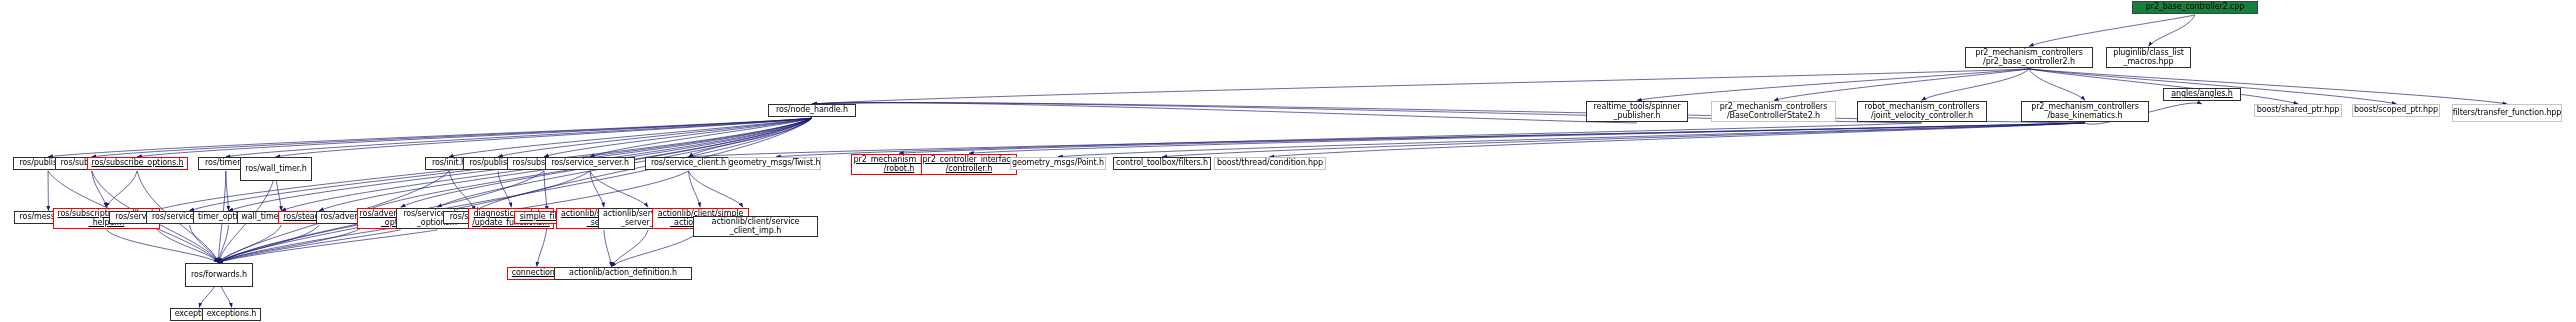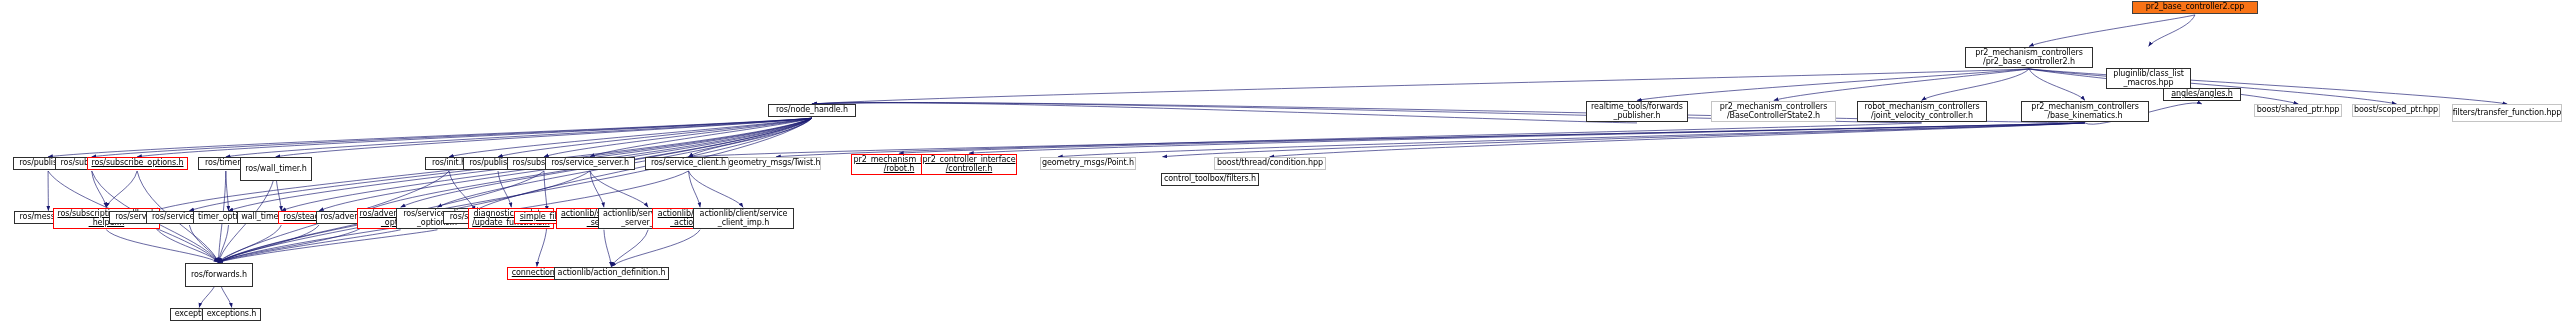--- a/index.html
+++ b/index.html
@@ -26,21 +26,21 @@
     font-size:8px;
     line-height:1.12;
     color:#000000;
     background:#ffffff;
     border:0.8px solid #404040;
     white-space:pre;
     letter-spacing:-0.1px;
     padding:0 2.4px;
   }
   .node.root{
-    background:#f97316;
+    background:#15803d;
     border:0.8px solid #404040;
   }
   .node.red{ border:0.8px solid #ff0000;text-decoration:underline; }
   .node.gray{ border:0.8px solid #c4c4c4; }
   .node.dark{ border:0.8px solid #2e2e2e; }
 </style>
 </head>
 <body>
 
 <div id="canvas">
@@ -127,24 +127,24 @@
         <path d="M1092,387 C1084.56,414.9 1038.68,430.4 1030,449" fill="none" stroke="#191970" stroke-width="1.1" marker-end="url(#arrow)"></path>
         <path d="M1179.5,387 C1161.56,414.9 1050.93,430.4 1030,449" fill="none" stroke="#191970" stroke-width="1.1" marker-end="url(#arrow)"></path>
         <path d="M368,466 C364.1,489.4 340.05,502.4 335.5,518" fill="none" stroke="#191970" stroke-width="1.1" marker-end="url(#arrow)"></path>
         <path d="M368,466 C370.7,489.4 387.35,502.4 390.5,518" fill="none" stroke="#191970" stroke-width="1.1" marker-end="url(#arrow)"></path>
       </g>
   </svg>
   <div id="node-layer">
       <div class="node root" style="left: 2132px; top: 1.2px; width: 126px; height: 13px;">pr2_base_controller2.cpp</div>
       <div class="node dark" style="left: 1965px; top: 47px; width: 128px; height: 21.4px;">pr2_mechanism_controllers
 /pr2_base_controller2.h</div>
-      <div class="node dark" style="left: 2106px; top: 47px; width: 85px; height: 21.4px; margin-top: 21px;">pluginlib/class_list
+      <div class="node dark" style="left: 2106px; top: 47px; width: 85px; height: 21.4px;">pluginlib/class_list
 _macros.hpp</div>
       <div class="node dark" style="left: 768px; top: 104px; width: 88px; height: 13px;">ros/node_handle.h</div>
-      <div class="node dark" style="left: 1586px; top: 101px; width: 102px; height: 21.4px;">realtime_tools/forwards
+      <div class="node dark" style="left: 1586px; top: 101px; width: 102px; height: 21.4px;">realtime_tools/spinner
 _publisher.h</div>
       <div class="node gray" style="left: 1711px; top: 101px; width: 125px; height: 21.4px;">pr2_mechanism_controllers
 /BaseControllerState2.h</div>
       <div class="node dark" style="left: 1857px; top: 101px; width: 130px; height: 21.4px;">robot_mechanism_controllers
 /joint_velocity_controller.h</div>
       <div class="node dark" style="left: 2021px; top: 101px; width: 128px; height: 21.4px;">pr2_mechanism_controllers
 /base_kinematics.h</div>
       <div class="node dark" style="left: 2163px; top: 88px; width: 78px; height: 13px; text-decoration: underline;">angles/angles.h</div>
       <div class="node gray" style="left: 2254px; top: 104px; width: 88px; height: 13px;">boost/shared_ptr.hpp</div>
       <div class="node gray" style="left: 2352px; top: 104px; width: 88px; height: 13px;">boost/scoped_ptr.hpp</div>
@@ -157,22 +157,22 @@
       <div class="node dark" style="left: 425px; top: 157px; width: 48px; height: 13px;">ros/init.h</div>
       <div class="node dark" style="left: 463px; top: 157px; width: 70px; height: 13px;">ros/publisher.h</div>
       <div class="node dark" style="left: 507px; top: 157px; width: 73px; height: 13px;">ros/subscriber.h</div>
       <div class="node dark" style="left: 545px; top: 157px; width: 90px; height: 13px;">ros/service_server.h</div>
       <div class="node dark" style="left: 645px; top: 157px; width: 87px; height: 13px;">ros/service_client.h</div>
       <div class="node gray" style="left: 728px; top: 157px; width: 93px; height: 13px;">geometry_msgs/Twist.h</div>
       <div class="node red" style="left: 851px; top: 154px; width: 96px; height: 21.4px;">pr2_mechanism_model
 /robot.h</div>
       <div class="node red" style="left: 921px; top: 154px; width: 96px; height: 21.4px;">pr2_controller_interface
 /controller.h</div>
-      <div class="node gray" style="left: 1040px; top: 157px; width: 96px; height: 13px;">geometry_msgs/Point.h</div>
-      <div class="node dark" style="left: 1113px; top: 173px; width: 98px; height: 13px; margin-left: 48px;">control_toolbox/filters.h</div>
+      <div class="node gray" style="left: 1010px; top: 157px; width: 96px; height: 13px;">geometry_msgs/Point.h</div>
+      <div class="node dark" style="left: 1113px; top: 157px; width: 98px; height: 13px;">control_toolbox/filters.h</div>
       <div class="node gray" style="left: 1214px; top: 157px; width: 112px; height: 13px;">boost/thread/condition.hpp</div>
       <div class="node dark" style="left: 14.2px; top: 211px; width: 68px; height: 13px;">ros/message.h</div>
       <div class="node red" style="left: 53px; top: 208px; width: 107px; height: 21.4px;">ros/subscription_callback
 _helper.h</div>
       <div class="node dark" style="left: 109px; top: 211px; width: 90px; height: 13px;">ros/service_server.h</div>
       <div class="node dark" style="left: 146px; top: 211px; width: 87px; height: 13px;">ros/service_client.h</div>
       <div class="node dark" style="left: 193px; top: 211px; width: 71px; height: 13px;">timer_options.h</div>
       <div class="node dark" style="left: 237px; top: 211px; width: 89px; height: 13px;">wall_timer_options.h</div>
       <div class="node red" style="left: 278px; top: 211px; width: 83px; height: 13px;">ros/steady_timer.h</div>
       <div class="node dark" style="left: 316px; top: 211px; width: 100px; height: 13px;">ros/advertise_options.h</div>
@@ -183,22 +183,22 @@
       <div class="node dark" style="left: 443px; top: 211px; width: 64px; height: 13px;">ros/spinner.h</div>
       <div class="node red" style="left: 468px; top: 208px; width: 86px; height: 21.4px;">diagnostic_updater
 /update_functions.h</div>
       <div class="node red" style="left: 514px; top: 211px; width: 66px; height: 13px;">simple_filter.h</div>
       <div class="node red" style="left: 556px; top: 208px; width: 97px; height: 21.4px;">actionlib/server/action
 _server.h</div>
       <div class="node dark" style="left: 598px; top: 208px; width: 101px; height: 21.4px;">actionlib/server/service
 _server_imp.h</div>
       <div class="node red" style="left: 652px; top: 208px; width: 97px; height: 21.4px;">actionlib/client/simple
 _action_client.h</div>
-      <div class="node dark" style="left: 693px; top: 208px; width: 101px; height: 21.4px;">actionlib/client/service
+      <div class="node dark" style="left: 693px; top: 216px; width: 125px; height: 21.4px;">actionlib/client/service
 _client_imp.h</div>
       <div class="node dark" style="left: 185px; top: 263px; width: 68px; height: 24px;">ros/forwards.h</div>
       <div class="node red" style="left: 507px; top: 267px; width: 60px; height: 13px;">connection.h</div>
-      <div class="node dark" style="left: 554px; top: 267px; width: 115px; height: 13px;">actionlib/action_definition.h</div>
+      <div class="node dark" style="left: 554px; top: 267px; width: 138px; height: 13px;">actionlib/action_definition.h</div>
       <div class="node dark" style="left: 170px; top: 308px; width: 59px; height: 13px;">exceptions.h</div>
       <div class="node dark" style="left: 202px; top: 308px; width: 59px; height: 13px;">exceptions.h</div>
     </div>
 </div>
 
 
 </body></html>

